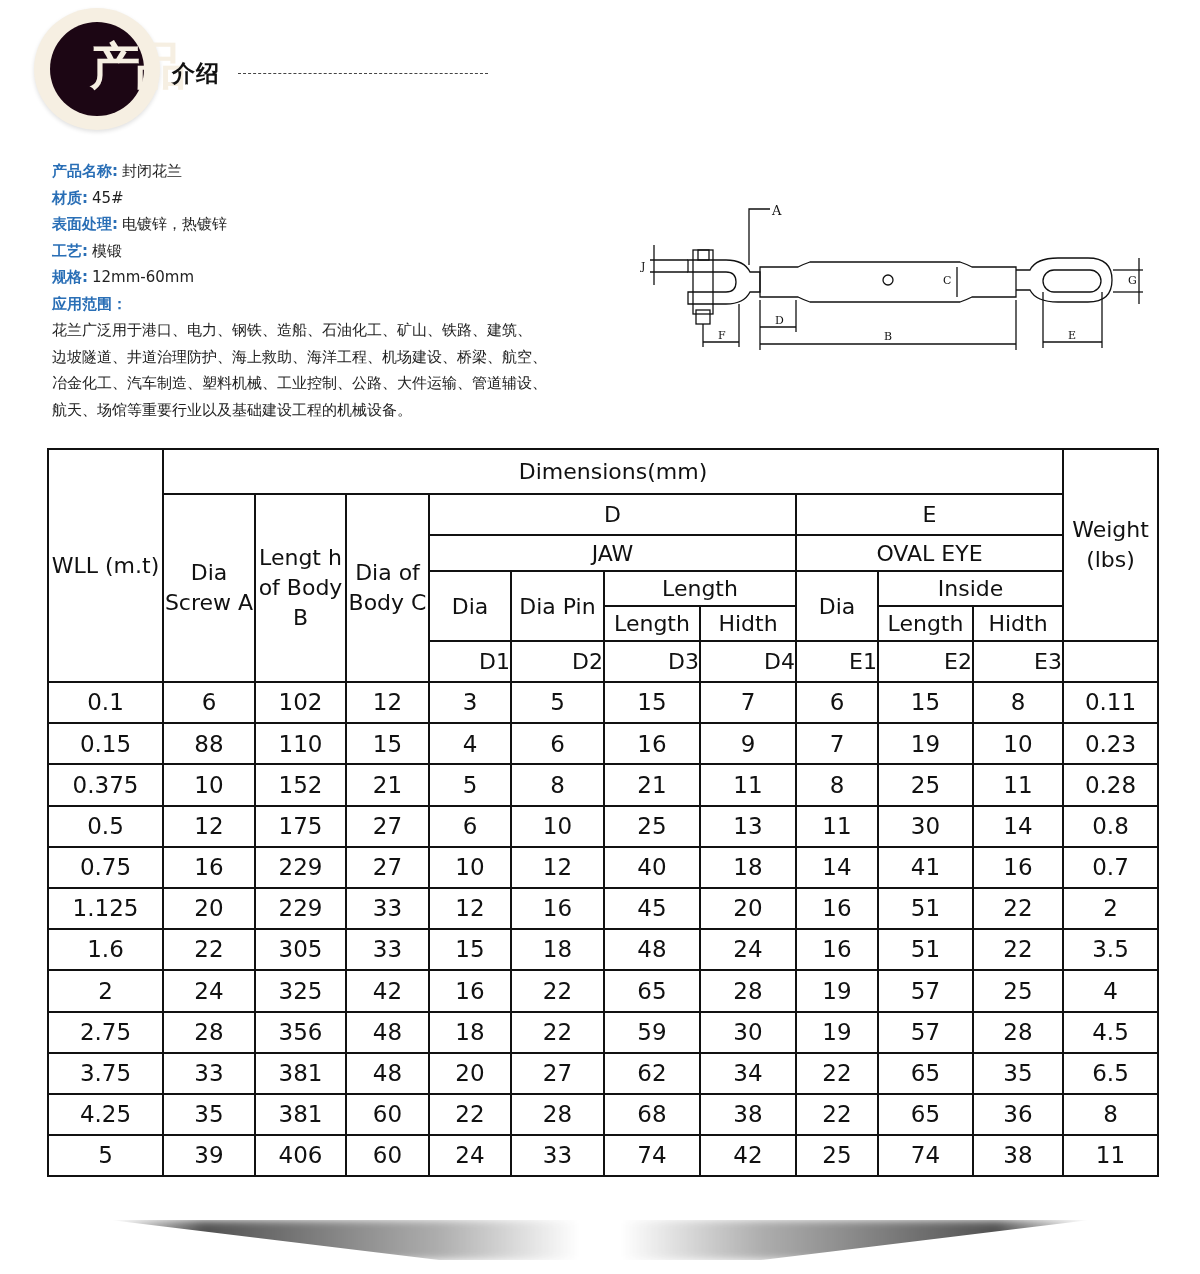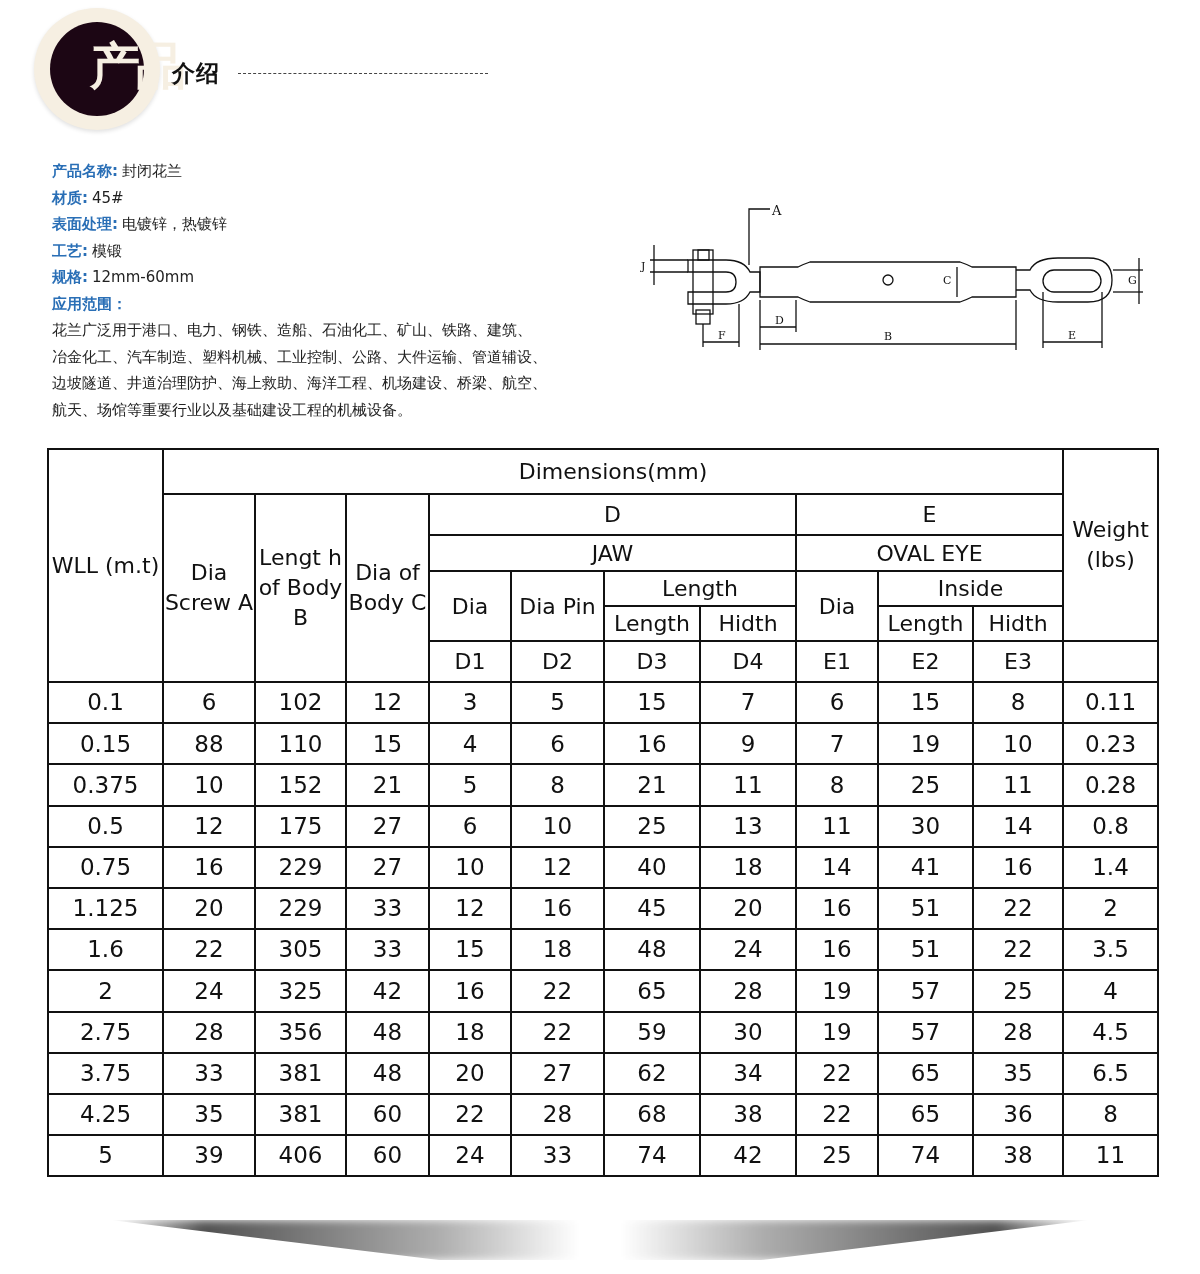--- a/index.html
+++ b/index.html
@@ -33,21 +33,21 @@
   table.spec { position: absolute; left: 47px; top: 448px; border-collapse: collapse;
                font-family: "DejaVu Sans", sans-serif; color: #111; table-layout: fixed; }
   table.spec td { border: 2px solid #111; text-align: center; vertical-align: middle;
                   padding: 0; font-size: 22px; line-height: 1.5; overflow: hidden; white-space: nowrap; }
   table.spec td.wrap { white-space: normal; line-height: 30px; }
   table.spec tr.h1 td { height: 43px; margin-top: 27px; }
   table.spec tr.h2 td { height: 39px; }
   table.spec tr.h3 td { height: 34px; }
   table.spec tr.h4 td { height: 32px; }
   table.spec tr.h5 td { height: 30px; }
-  table.spec tr.h6 td { height: 39px; }
+  table.spec tr.h6 td { height: 39px; text-align: right; }
   table.spec tr.data td { height: 39.2px; font-size: 23px; }
 
   
   .shadow-l { position: absolute; left: 110px; top: 1220px; width: 470px; height: 40px;
               background: linear-gradient(to right, rgba(0,0,0,0) 0%, rgba(0,0,0,0.85) 20%, rgba(0,0,0,0.4) 70%, rgba(0,0,0,0) 100%);
               clip-path: polygon(0 0, 100% 0, 100% 100%, 70% 100%); filter: blur(4px); opacity: 0.8; }
   .shadow-r { position: absolute; left: 620px; top: 1220px; width: 470px; height: 40px;
               background: linear-gradient(to left, rgba(0,0,0,0) 0%, rgba(0,0,0,0.85) 20%, rgba(0,0,0,0.4) 70%, rgba(0,0,0,0) 100%);
               clip-path: polygon(0 0, 100% 0, 30% 100%, 0 100%); filter: blur(4px); opacity: 0.8; }
 </style>
@@ -75,22 +75,22 @@
     <span class="info-label">工艺:</span><span class="info-value">模锻</span>
   </div>
   <div class="info-row">
     <span class="info-label">规格:</span><span class="info-value">12mm-60mm</span>
   </div>
   <div class="info-row">
     <span class="info-label">应用范围：</span>
   </div>
   <div class="info-para">
     <div>花兰广泛用于港口、电力、钢铁、造船、石油化工、矿山、铁路、建筑、</div>
+    <div>边坡隧道、井道治理防护、海上救助、海洋工程、机场建设、桥梁、航空、</div>
     <div>冶金化工、汽车制造、塑料机械、工业控制、公路、大件运输、管道辅设、</div>
-    <div>边坡隧道、井道治理防护、海上救助、海洋工程、机场建设、桥梁、航空、</div>
     <div>航天、场馆等重要行业以及基础建设工程的机械设备。</div>
   </div>
 </div>
 
 <svg class="diagram" viewBox="0 0 510 150" xmlns="http://www.w3.org/2000/svg">
   <g fill="none" stroke="#111" stroke-width="1.3">
 
     <polyline points="111,65 111,9 132,9"></polyline>
 
     <path d="M50,60 L88,60 Q106,60 112,72 L122,72 L122,92 L112,92 Q106,104 88,104 L50,104 L50,92 L88,92 Q98,92 98,82 Q98,72 88,72 L50,72 Z"></path>
@@ -253,21 +253,21 @@
         <td>16</td>
         <td>229</td>
         <td>27</td>
         <td>10</td>
         <td>12</td>
         <td>40</td>
         <td>18</td>
         <td>14</td>
         <td>41</td>
         <td>16</td>
-        <td>1.4</td>
+        <td>0.7</td>
       </tr>
       <tr class="data">
         <td>1.125</td>
         <td>20</td>
         <td>229</td>
         <td>33</td>
         <td>12</td>
         <td>16</td>
         <td>45</td>
         <td>20</td>

